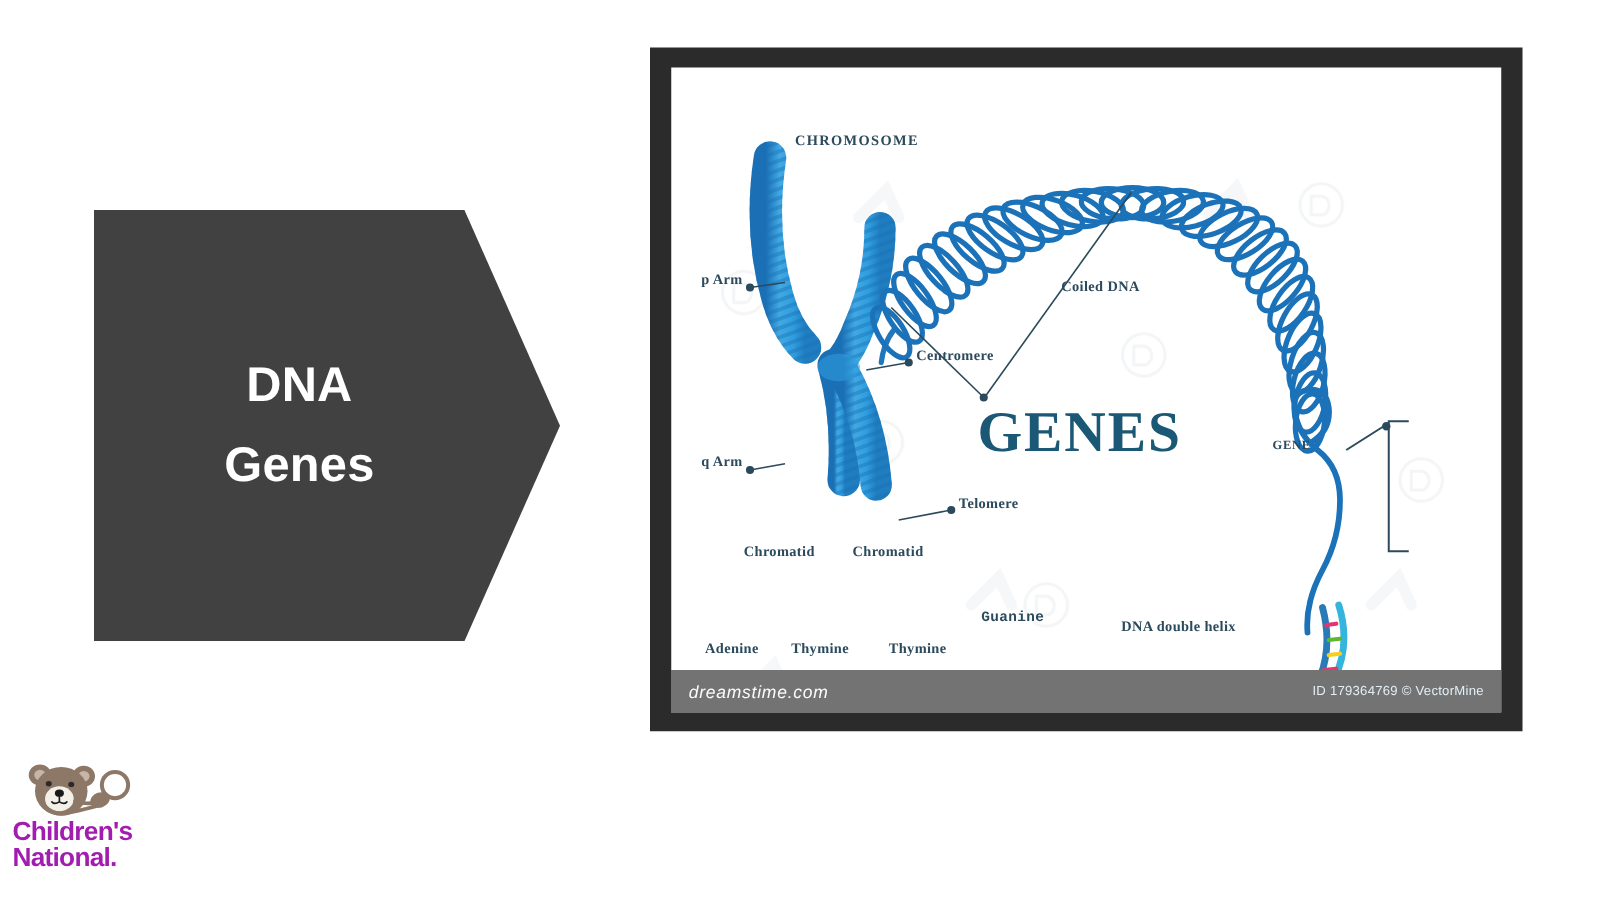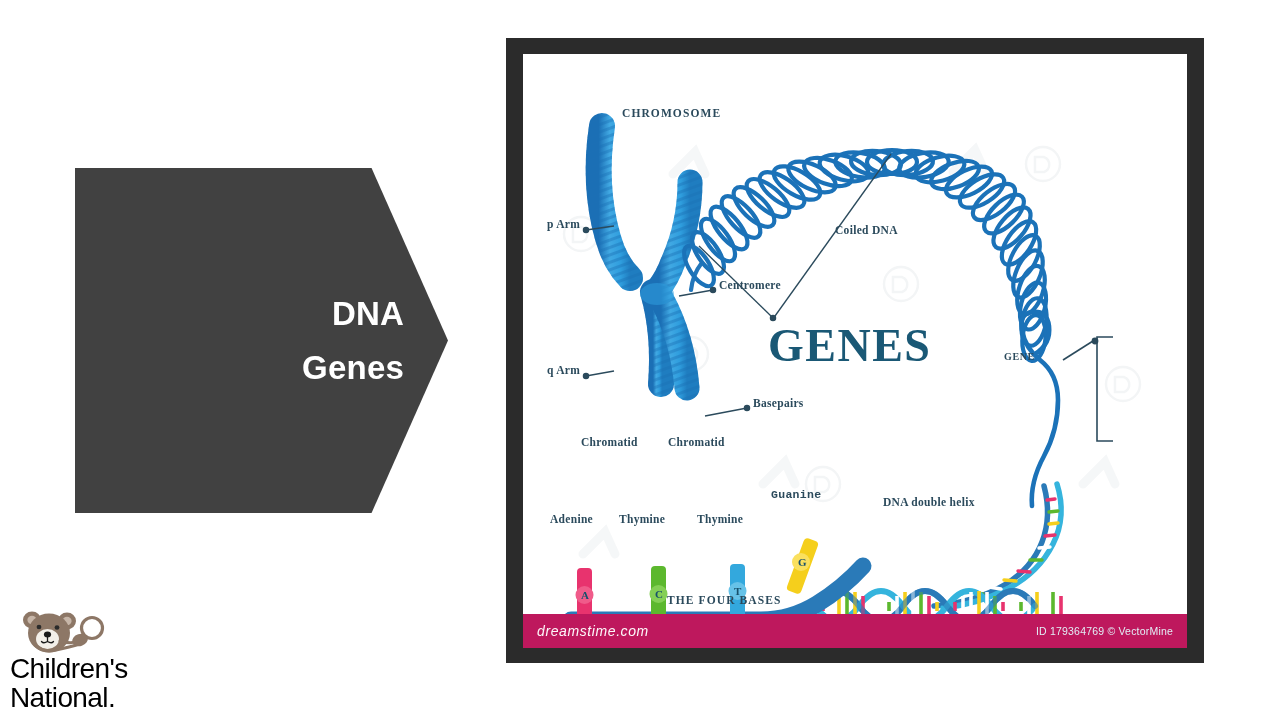--- a/index.html
+++ b/index.html
@@ -9,41 +9,41 @@
   }
   
   #arrow-callout{
     position:absolute;left:75px;top:168px;width:373px;height:345px;
     background:#414141;
     -webkit-clip-path:polygon(0 0, 79.5% 0, 100% 50%, 79.5% 100%, 0 100%);
     clip-path:polygon(0 0, 79.5% 0, 100% 50%, 79.5% 100%, 0 100%);
     display:flex;flex-direction:column;align-items:center;justify-content:center;
   }
   #arrow-callout .line{
-    color:#ffffff;font-weight:bold;font-size:33px;line-height:1.62;
-    letter-spacing:.2px;text-align:right;width:100%;
+    color:#ffffff;font-weight:bold;font-size:39px;line-height:1.62;
+    letter-spacing:.2px;text-align:center;width:100%;
     padding-right:44px;box-sizing:border-box;
   }
   
   #logo{position:absolute;left:6px;top:608px;width:118px;height:100px;}
   #logo .logo-text{
     position:absolute;left:4px;top:47px;width:112px;
-    color:#000000;font-weight:normal;font-size:28px;line-height:1.02;
+    color:#a21caf;font-weight:bold;font-size:21px;line-height:1.02;
     letter-spacing:-.6px;
   }
   
   #illustration{
-    position:absolute;left:506px;top:38px;width:698px;height:625px;
+    position:absolute;left:520px;top:38px;width:698px;height:547px;
     background:#2b2b2b;box-sizing:border-box;padding:16px 17px 15px 17px;
   }
   #canvas{position:relative;width:100%;height:100%;background:#ffffff;overflow:hidden;}
   #canvas svg{position:absolute;left:0;top:0;}
   
   #ds-footer{
-    position:absolute;left:0;bottom:0;width:100%;height:34px;background:#be185d;
+    position:absolute;left:0;bottom:0;width:100%;height:34px;background:#737373;
     display:flex;align-items:center;justify-content:space-between;
     padding:0 14px;box-sizing:border-box;
   }
   #ds-footer .ds-brand{color:#ffffff;font-size:14px;letter-spacing:.6px;font-style:italic;opacity:.97;}
   #ds-footer .ds-id{color:#e2eef6;font-size:10.5px;letter-spacing:.2px;}
   .lbl{
     position:absolute;color:#2b4a5c;font-weight:bold;
     font-family:"Liberation Serif", serif;white-space:nowrap;
   }
   .lbl.sm{font-size:11.5px;letter-spacing:.3px;}
@@ -299,21 +299,21 @@
         <path d="M176 192 l72 70"></path>
         <path d="M368 100 l-116 162"></path>
         <circle cx="250" cy="264" r="2.6" fill="#2b4a5c"></circle>
       </g>
     </svg>
 
     <div class="lbl cap" style="left:99px;top:53px;">CHROMOSOME</div>
     <div class="lbl sm" style="left:24px;top:164px;">p Arm</div>
     <div class="lbl sm" style="left:24px;top:310px;">q Arm</div>
     <div class="lbl sm" style="left:196px;top:225px;">Centromere</div>
-    <div class="lbl sm" style="left:230px;top:343px;">Basepairs</div>
+    <div class="lbl sm" style="left:230px;top:343px;">Telomere</div>
     <div class="lbl sm" style="left:58px;top:382px;">Chromatid</div>
     <div class="lbl sm" style="left:145px;top:382px;">Chromatid</div>
     <div class="lbl sm" style="left:312px;top:146px;margin-top:24px;">Coiled DNA</div>
     <div class="lbl xs" style="left:481px;top:297px;">GENE</div>
     <div class="lbl sm" style="left:360px;top:442px;">DNA double helix</div>
     <div class="lbl cap" style="left:110px;top:540px;margin-left:34px;">THE FOUR BASES</div>
 
     <div id="genes-word" style="left:245px;top:265px;">GENES</div>
 
     <div class="lbl sm" style="left:27px;top:459px;">Adenine</div>

